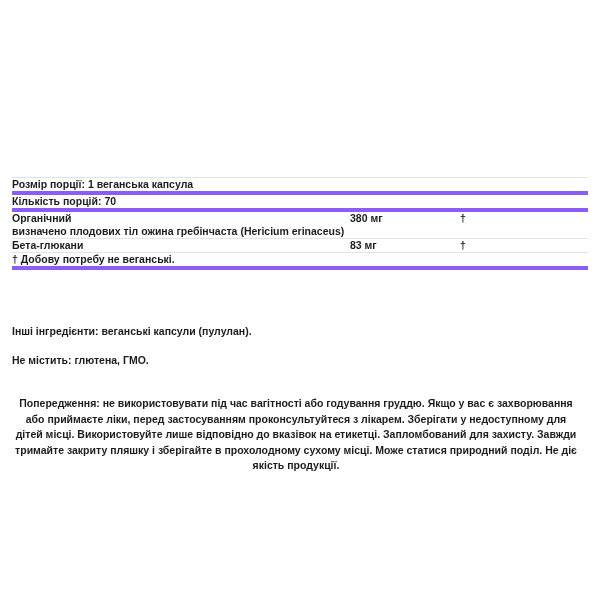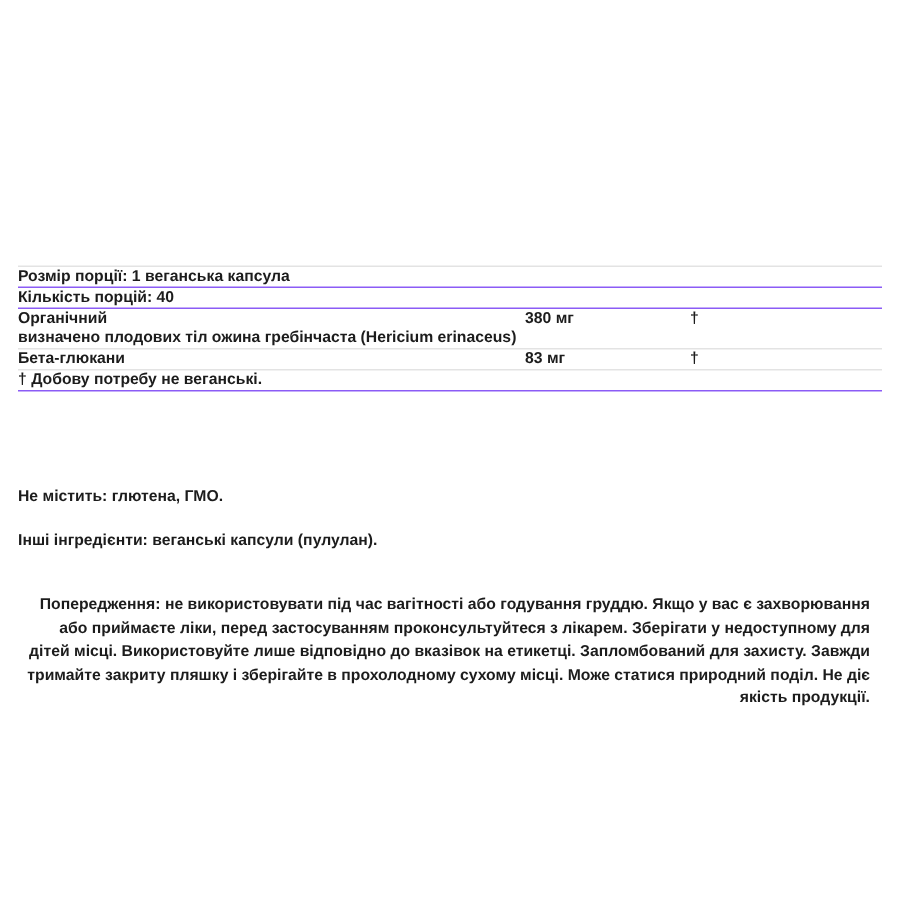--- a/index.html
+++ b/index.html
@@ -40,21 +40,21 @@
   .supp-table td {
     padding: 0;
     vertical-align: top;
     font-size: 10.5px;
     line-height: 13px;
     color: #1c1c1c;
     font-weight: bold;
   }
 
   .rule-top    { border-top: 1px solid #e3e3e3; }
-  .rule-bottom { border-bottom: 1px solid #8b5cf6; }
+  .rule-bottom { border-bottom: 4px solid #8b5cf6; }
 
   .cell-pad-a { padding: 7px 0 6px 0; }
   .cell-pad-b { padding: 7px 0 7px 0; }
   .cell-pad-h { padding: 7px 0 5px 0; }
   .cell-pad-r { padding: 7px 0 8px 0; }
   .cell-pad-f { padding: 6px 0 6px 0; }
 
   .col-name  { width: 338px; }
   .col-amt   { width: 110px; }
   .col-dv    { width: 128px; }
@@ -93,41 +93,41 @@
     color: #1c1c1c;
     font-weight: bold;
     margin: 0 0 15px 0;
   }
 
   .para.warning {
     margin-top: 29px;
     margin-bottom: 0;
     line-height: 15.5px;
     width: 568px;
-    text-align: right;
+    text-align: center;
   }
 </style>
 </head>
 <body>
 
 <div id="page">
 
   <div class="supp-panel">
     <table class="supp-table">
       <colgroup>
         <col class="col-name">
         <col class="col-amt">
         <col class="col-dv">
       </colgroup>
       <tbody>
         <tr>
           <td class="rule-top rule-bottom cell-pad-a" colspan="3">Розмір порції: 1 веганська капсула</td>
         </tr>
         <tr>
-          <td class="rule-bottom cell-pad-b" colspan="3">Кількість порцій: 40</td>
+          <td class="rule-bottom cell-pad-b" colspan="3">Кількість порцій: 70</td>
         </tr>
         <tr>
           <td class="rule-top cell-pad-r">
             <span class="ingr-line1">Органічний</span>
             <span class="ingr-line2">визначено плодових тіл ожина гребінчаста (Hericium erinaceus)</span>
           </td>
           <td class="rule-top cell-pad-r amt">380 мг</td>
           <td class="rule-top cell-pad-r dv">†</td>
         </tr>
         <tr>
@@ -136,18 +136,18 @@
           <td class="rule-top cell-pad-b dv">†</td>
         </tr>
         <tr>
           <td class="rule-top rule-bottom cell-pad-f dagger-note" colspan="3">† Добову потребу не веганські.</td>
         </tr>
       </tbody>
     </table>
   </div>
 
   <div class="below">
+    <p class="para">Інші інгредієнти: веганські капсули (пулулан).</p>
     <p class="para">Не містить: глютена, ГМО.</p>
-    <p class="para">Інші інгредієнти: веганські капсули (пулулан).</p>
     <p class="para warning">Попередження: не використовувати під час вагітності або годування груддю.  Якщо у вас є захворювання або приймаєте ліки, перед застосуванням проконсультуйтеся з лікарем. Зберігати у недоступному для дітей місці.  Використовуйте лише відповідно до вказівок на етикетці. Запломбований для захисту. Завжди тримайте закриту пляшку і зберігайте в прохолодному сухому місці. Може статися природний поділ.  Не діє якість продукції.</p>
   </div>
 
 </div>
 
 </body></html>

